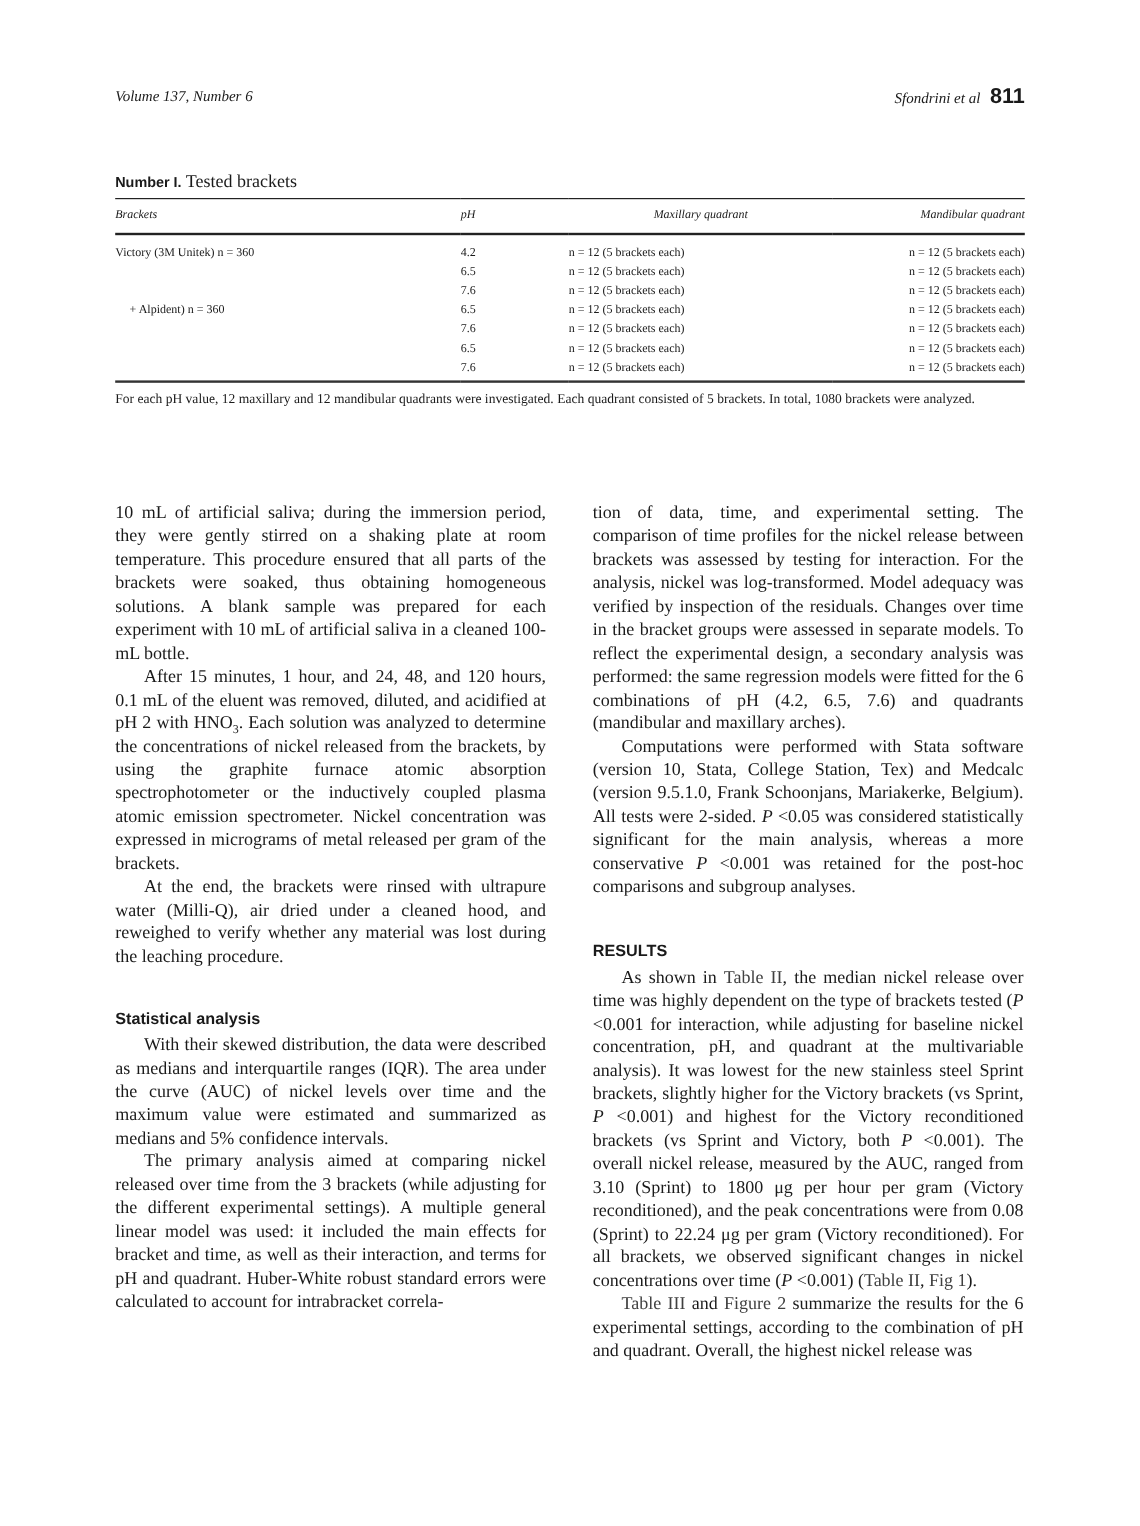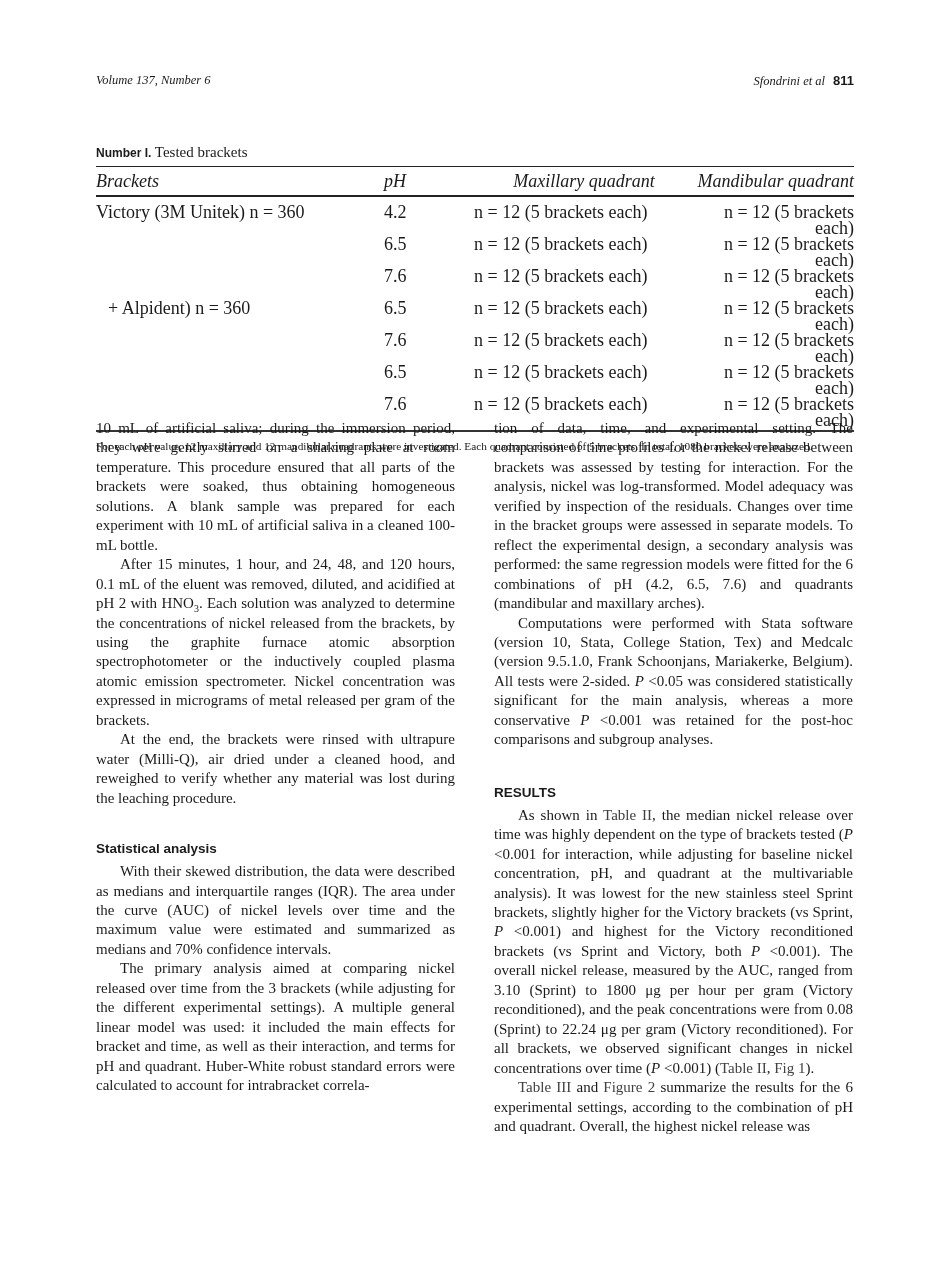--- a/index.html
+++ b/index.html
@@ -1,24 +1,24 @@
 <!DOCTYPE html>
 <html><head>
 <meta charset="utf-8">
 <style>
   html, body { margin: 0; padding: 0; background: #ffffff; }
   body { width: 950px; height: 1272px; position: relative; color: #1a1a1a; font-family: "Liberation Serif", serif; overflow: hidden; }
   .running-head { position: absolute; left: 96px; top: 72px; width: 758px; font-size: 12.5px; line-height: 17px; }
   .rh-left { position: absolute; left: 0; top: 0; font-style: italic; }
   .rh-right { position: absolute; right: 0; top: 0; font-style: italic; }
-  .rh-right .pg { font-family: "Liberation Sans", sans-serif; font-style: normal; font-weight: bold; font-size: 13px; margin-left: 8px; }
+  .rh-right .pg { font-family: "Liberation Sans", sans-serif; font-style: normal; font-weight: bold; font-size: 18px; margin-left: 8px; }
   .table-block { position: absolute; left: 96px; top: 142px; width: 758px; }
   .table-caption { font-size: 15px; line-height: 20px; margin-bottom: 3px; }
   .table-caption .tlabel { font-family: "Liberation Sans", sans-serif; font-weight: bold; font-size: 12px; }
-  table.t1 { width: 758px; border-collapse: collapse; font-size: 18px; line-height: 16px; }
+  table.t1 { width: 758px; border-collapse: collapse; font-size: 10px; line-height: 16px; }
   table.t1 thead tr { border-top: 1px solid #222; border-bottom: 2.5px solid #222; }
   table.t1 th { font-weight: normal; font-style: italic; padding: 6px 0 6px 0; height: 16px; }
   table.t1 tbody tr:first-child td { padding-top: 7px; }
   table.t1 tbody tr:last-child td { padding-bottom: 2px; }
   table.t1 tbody { border-bottom: 2.5px solid #333; }
   table.t1 td { padding: 0; vertical-align: top; }
   .c-br { width: 276px; text-align: left; }
   .c-ph { width: 90px; text-align: left; }
   .c-mx { width: 220px; }
   .c-md { text-align: right; }
@@ -105,21 +105,21 @@
     </tbody>
   </table>
   <div class="table-note">For each pH value, 12 maxillary and 12 mandibular quadrants were investigated. Each quadrant consisted of 5 brackets. In total, 1080 brackets were analyzed.</div>
 </div>
 
 <div class="col col-left">
   <p>10 mL of artificial saliva; during the immersion period, they were gently stirred on a shaking plate at room temperature. This procedure ensured that all parts of the brackets were soaked, thus obtaining homogeneous solutions. A blank sample was prepared for each experiment with 10 mL of artificial saliva in a cleaned 100-mL bottle.</p>
   <p class="indent"><span>After 15 minutes, 1 hour, and 24, 48, and 120 hours, 0.1 mL of the eluent was removed, diluted, and acidified at pH 2 with HNO</span><sub>3</sub><span>. Each solution was analyzed to determine the concentrations of nickel released from the brackets, by using the graphite furnace atomic absorption spectrophotometer or the inductively coupled plasma atomic emission spectrometer. Nickel concentration was expressed in micrograms of metal released per gram of the brackets.</span></p>
   <p class="indent">At the end, the brackets were rinsed with ultrapure water (Milli-Q), air dried under a cleaned hood, and reweighed to verify whether any material was lost during the leaching procedure.</p>
   <h3>Statistical analysis</h3>
-  <p class="indent">With their skewed distribution, the data were described as medians and interquartile ranges (IQR). The area under the curve (AUC) of nickel levels over time and the maximum value were estimated and summarized as medians and 70% confidence intervals.</p>
+  <p class="indent">With their skewed distribution, the data were described as medians and interquartile ranges (IQR). The area under the curve (AUC) of nickel levels over time and the maximum value were estimated and summarized as medians and 5% confidence intervals.</p>
   <p class="indent">The primary analysis aimed at comparing nickel released over time from the 3 brackets (while adjusting for the different experimental settings). A multiple general linear model was used: it included the main effects for bracket and time, as well as their interaction, and terms for pH and quadrant. Huber-White robust standard errors were calculated to account for intrabracket correla-</p>
 </div>
 
 <div class="col col-right">
   <p>tion of data, time, and experimental setting. The comparison of time profiles for the nickel release between brackets was assessed by testing for interaction. For the analysis, nickel was log-transformed. Model adequacy was verified by inspection of the residuals. Changes over time in the bracket groups were assessed in separate models. To reflect the experimental design, a secondary analysis was performed: the same regression models were fitted for the 6 combinations of pH (4.2, 6.5, 7.6) and quadrants (mandibular and maxillary arches).</p>
   <p class="indent"><span>Computations were performed with Stata software (version 10, Stata, College Station, Tex) and Medcalc (version 9.5.1.0, Frank Schoonjans, Mariakerke, Belgium). All tests were 2-sided. </span><i>P</i><span> &lt;0.05 was considered statistically significant for the main analysis, whereas a more conservative </span><i>P</i><span> &lt;0.001 was retained for the post-hoc comparisons and subgroup analyses.</span></p>
   <h3 style="margin-top:33px;">RESULTS</h3>
   <p class="indent"><span>As shown in </span><a class="xref">Table II</a><span>, the median nickel release over time was highly dependent on the type of brackets tested (</span><i>P</i><span> &lt;0.001 for interaction, while adjusting for baseline nickel concentration, pH, and quadrant at the multivariable analysis). It was lowest for the new stainless steel Sprint brackets, slightly higher for the Victory brackets (vs Sprint, </span><i>P</i><span> &lt;0.001) and highest for the Victory reconditioned brackets (vs Sprint and Victory, both </span><i>P</i><span> &lt;0.001). The overall nickel release, measured by the AUC, ranged from 3.10 (Sprint) to 1800 μg per hour per gram (Victory reconditioned), and the peak concentrations were from 0.08 (Sprint) to 22.24 μg per gram (Victory reconditioned). For all brackets, we observed significant changes in nickel concentrations over time (</span><i>P</i><span> &lt;0.001) (</span><a class="xref">Table II</a><span>, </span><a class="xref">Fig 1</a><span>).</span></p>
   <p class="indent"><a class="xref">Table III</a><span> and </span><a class="xref">Figure 2</a><span> summarize the results for the 6 experimental settings, according to the combination of pH and quadrant. Overall, the highest nickel release was</span></p>
 </div>

